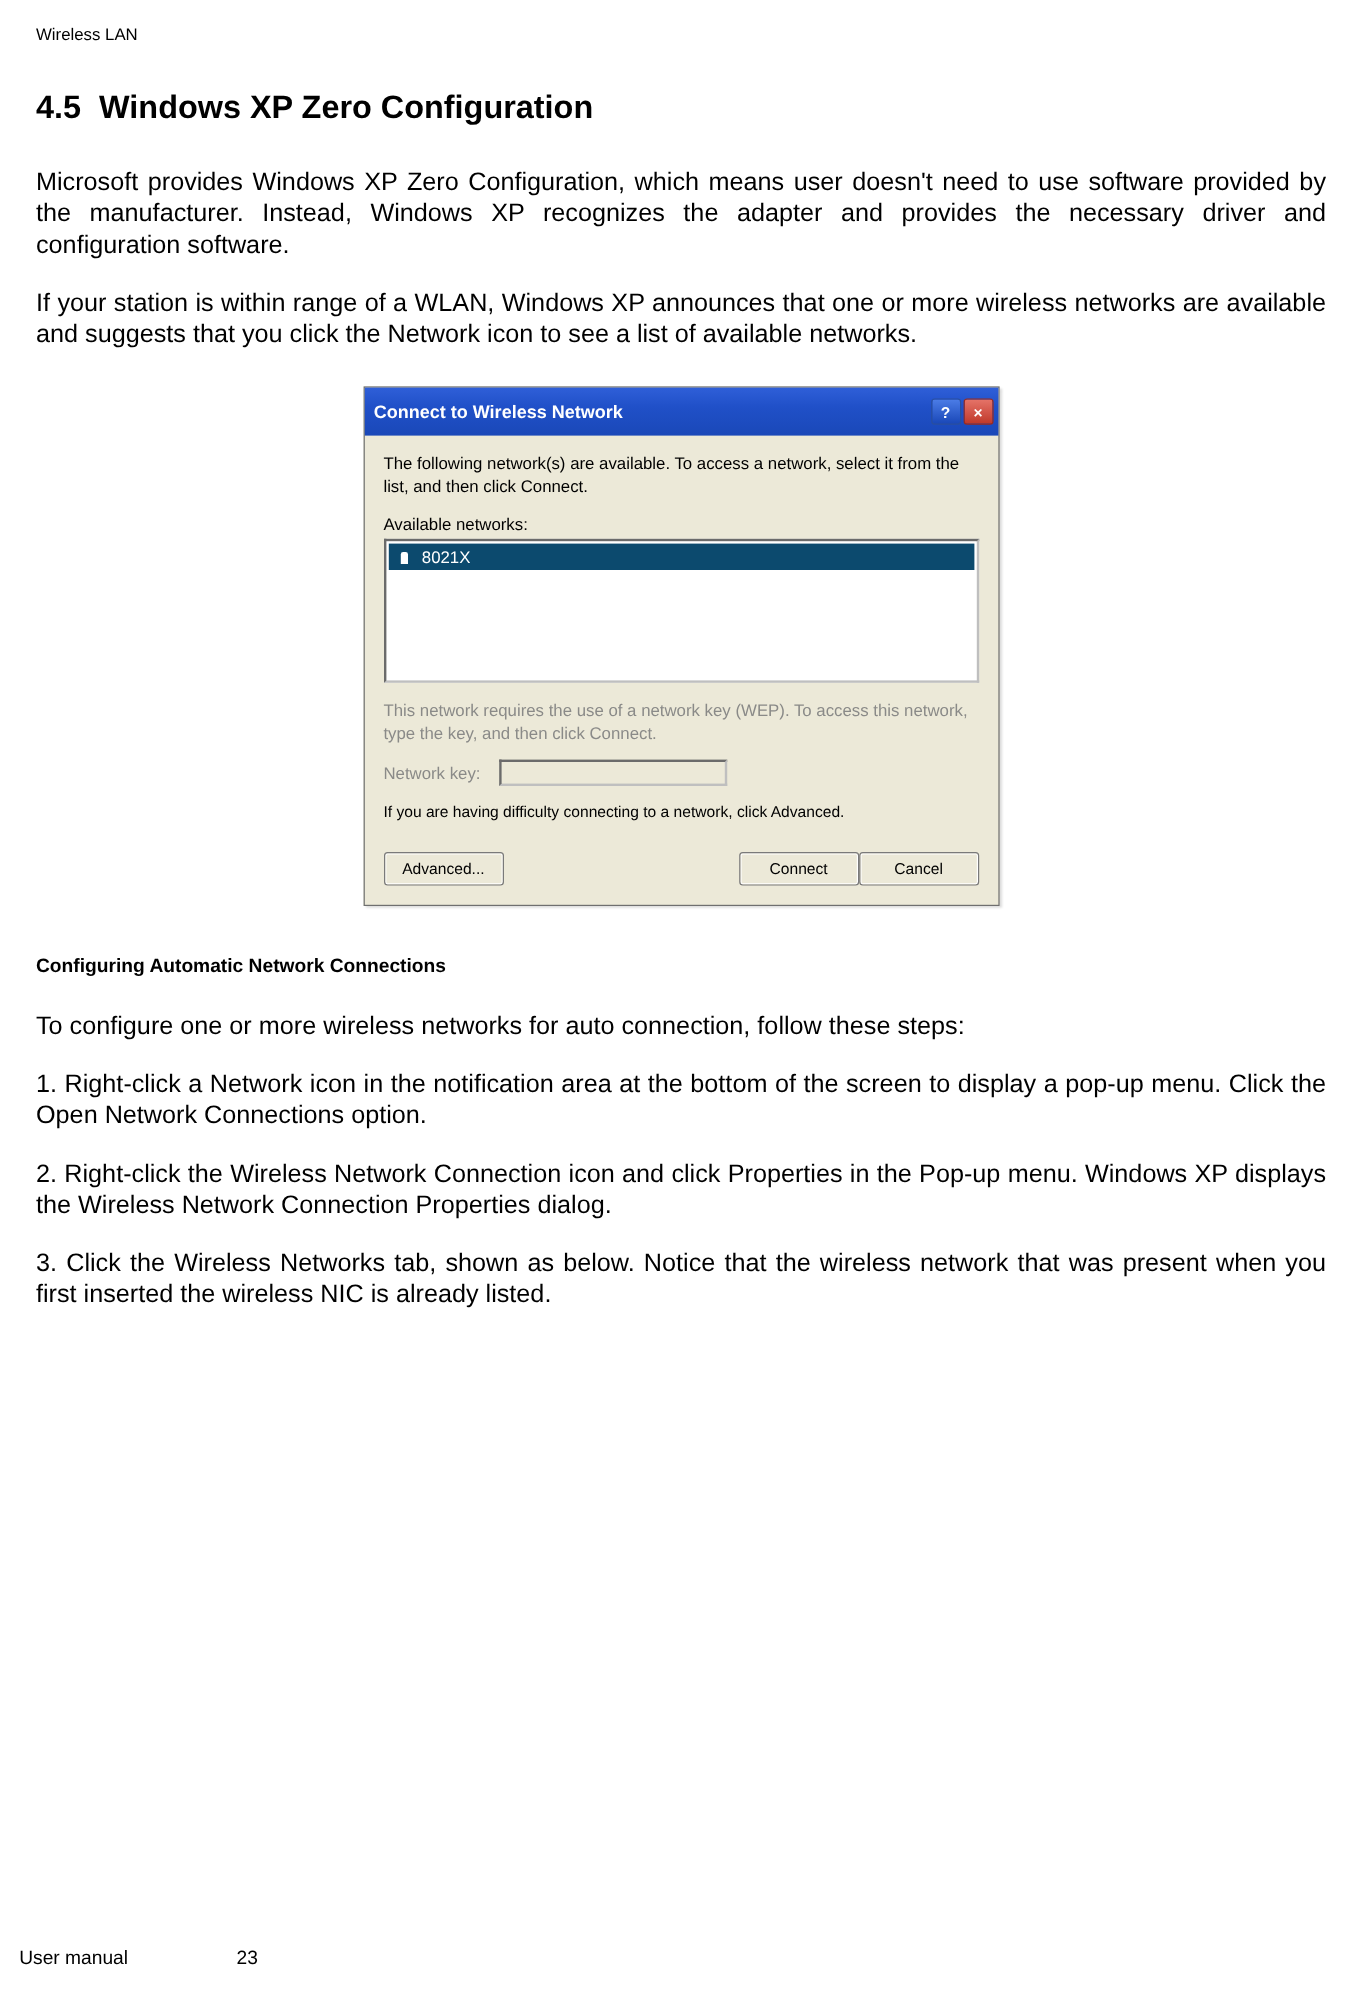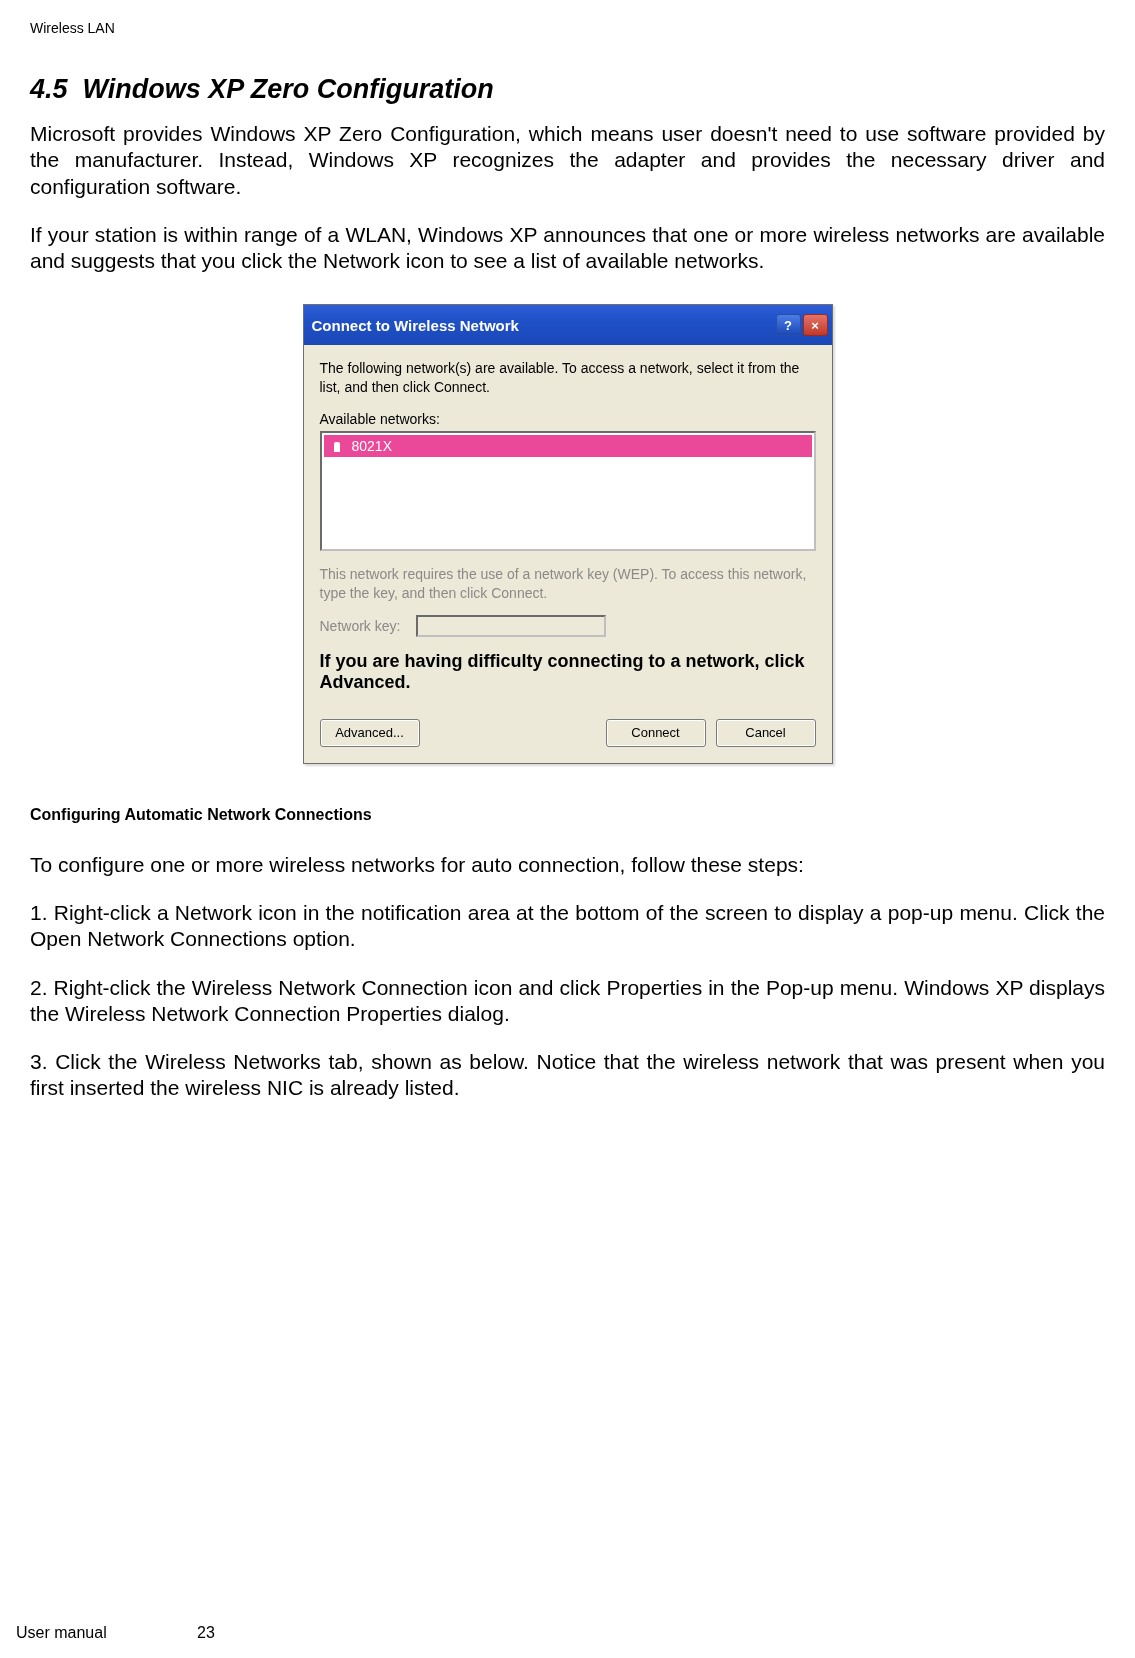--- a/index.html
+++ b/index.html
@@ -11,22 +11,21 @@
       position: relative;
       background: #fff;
     }
     .top-header {
       font-size: 14px;
       margin-bottom: 38px;
     }
     h1.section-title {
       font-size: 27px;
       font-weight: bold;
-      margin-bottom: 16px;
-      font-style: italic;
+      margin-bottom: 34px;
     }
     p.body-text {
       font-size: 21px;
       line-height: 1.25;
       margin-bottom: 22px;
       text-align: justify;
     }
     h2.subsection {
       font-size: 16px;
       font-weight: bold;
@@ -81,21 +80,21 @@
     .dlg-lead { line-height: 1.35; margin-bottom: 14px; }
     .dlg-label { margin-bottom: 4px; }
     .listbox {
       width: 100%;
       height: 120px;
       background: #fff;
       border: 2px inset #bfbfbf;
       padding: 2px;
     }
     .list-item {
-      background: #ec4899;
+      background: #0c4a6e;
       color: #fff;
       padding: 3px 6px;
       display: flex;
       align-items: flex-start;
       font-size: 14px;
     }
     .net-icon {
       width: 14px; height: 14px;
       margin-right: 8px;
       display: inline-block;
@@ -124,27 +123,25 @@
     .key-input {
       width: 190px;
       height: 22px;
       margin-left: 16px;
       border: 2px inset #bfbfbf;
       background: #ece9d8;
     }
     .diff-text {
       margin-top: 14px;
       color: #000;
-      font-size: 18px;
-      font-weight: bold;
+      font-size: 13px;
     }
     .btn-row {
       display: flex;
       justify-content: flex-start;
-      gap: 10px;
       margin-top: 26px;
     }
     .btn {
       height: 28px;
       min-width: 100px;
       padding: 0 14px;
       background: #ece9d8;
       border: 1px solid #7a7a7a;
       border-radius: 3px;
       box-shadow: 0 0 0 1px #fff inset;

